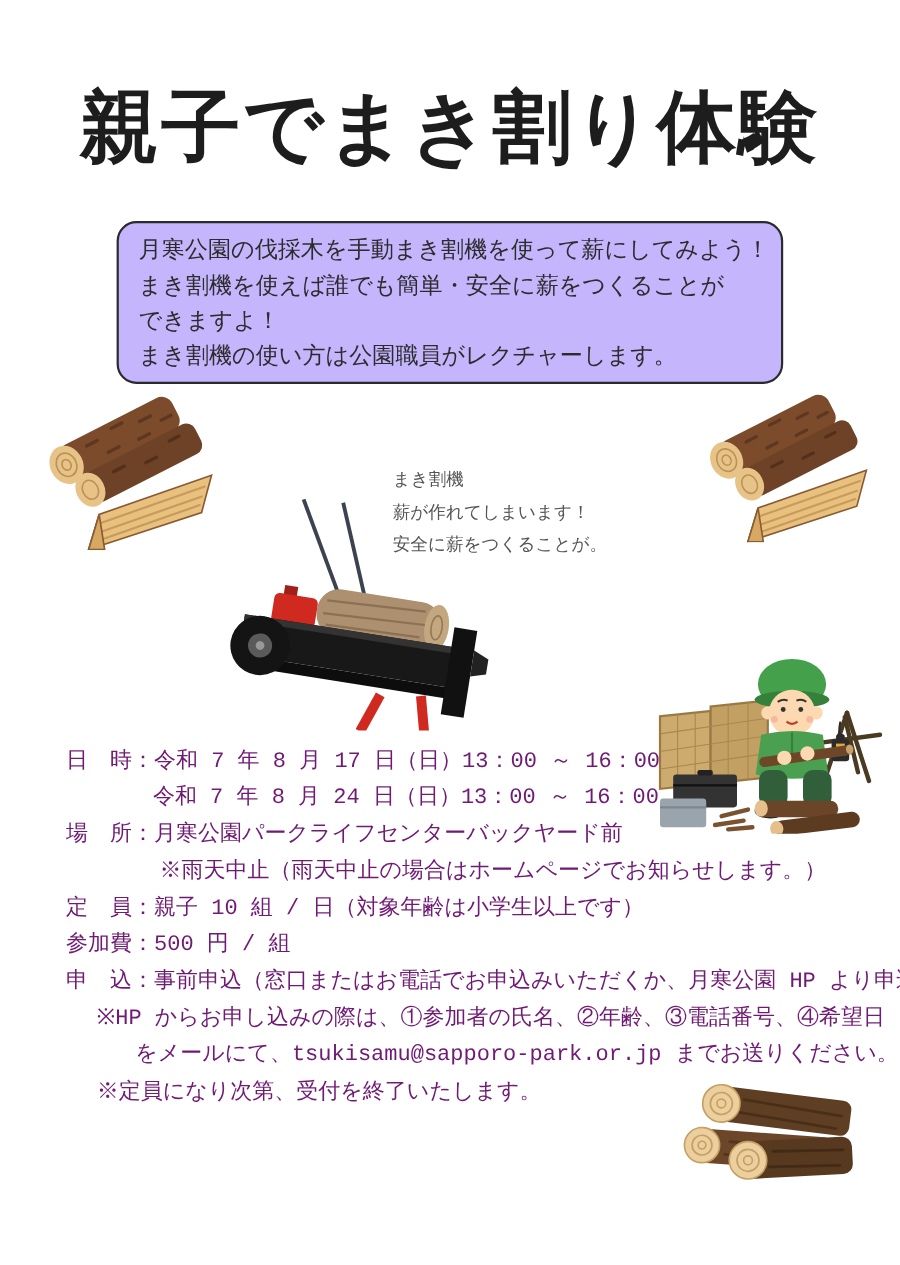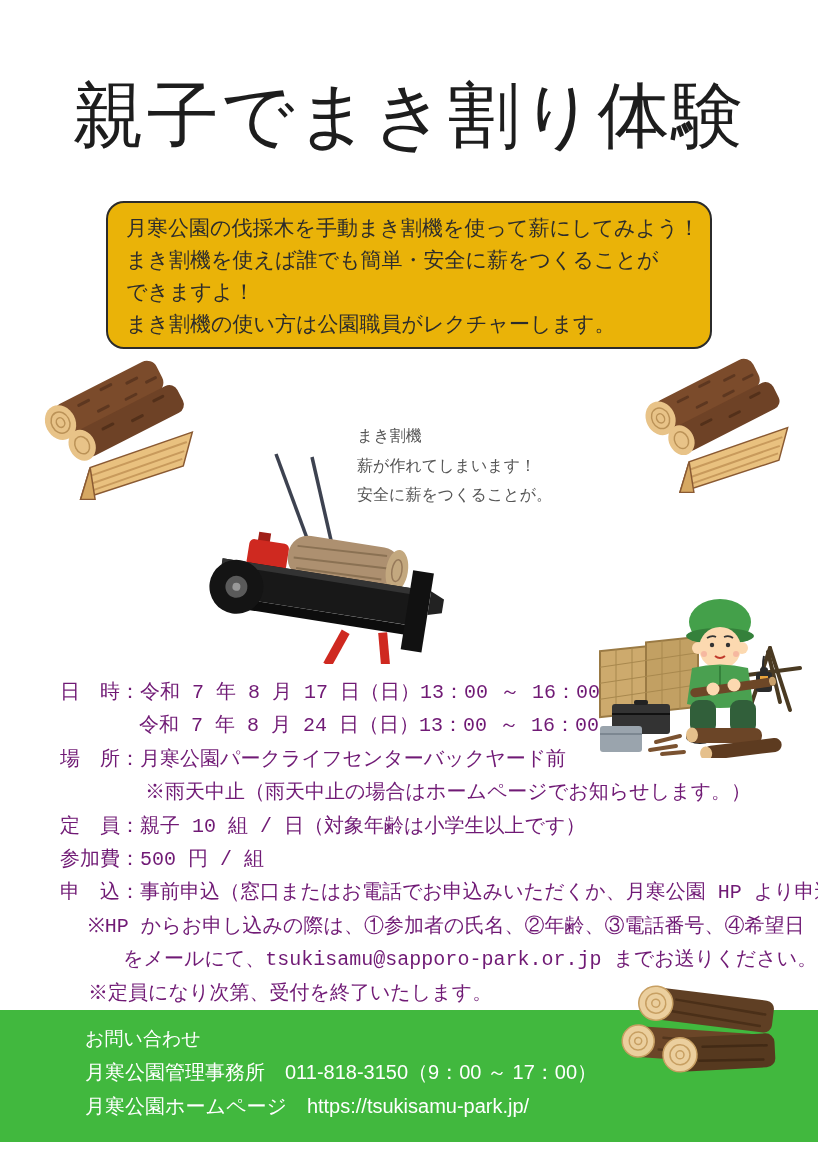--- a/index.html
+++ b/index.html
@@ -3,25 +3,25 @@
 <meta charset="utf-8">
 <style>
   html,body{margin:0;padding:0;}
   body{
     width:818px;height:1150px;background:#ffffff;position:relative;overflow:hidden;
     font-family:"Liberation Sans","DejaVu Sans",sans-serif;color:#2e2e2e;
   }
   .page{position:absolute;inset:0;}
   .title{
     position:absolute;top:68px;left:0;width:100%;margin:0;text-align:center;
-    font-size:72px;font-weight:400;letter-spacing:2px;color:#1d1d1d;white-space:nowrap;
+    font-size:72px;font-weight:700;letter-spacing:2px;color:#1d1d1d;white-space:nowrap;
   }
   .bubble{
     position:absolute;left:106px;top:201px;width:606px;height:148px;box-sizing:border-box;
-    border:2px solid #2b2b2b;border-radius:18px;padding:9px 18px;background:#eab308;
+    border:2px solid #2b2b2b;border-radius:18px;padding:9px 18px;background:#c4b5fd;
   }
   .bubble p{margin:0;font-size:21px;line-height:32px;color:#2c2c2c;white-space:nowrap;}
   .illu{position:absolute;}
   #fw-left{left:33px;top:360px;}
   #fw-right{left:631px;top:358px;}
   #machine{left:190px;top:446px;}
   #camper{left:592px;top:582px;}
   #logpile{left:615px;top:982px;z-index:3;}
   .machine-note{position:absolute;left:357px;top:423px;}
   .machine-note p{margin:0;font-size:16px;line-height:29.5px;color:#555;white-space:nowrap;font-family:Liberation Mono, monospace;}
@@ -229,28 +229,20 @@
     <div class="dl">場　所：月寒公園パークライフセンターバックヤード前</div>
     <div class="dl ind-rain">※雨天中止（雨天中止の場合はホームページでお知らせします。）</div>
     <div class="dl">定　員：親子 10 組 / 日（対象年齢は小学生以上です）</div>
     <div class="dl">参加費：500 円 / 組</div>
     <div class="dl">申　込：事前申込（窓口またはお電話でお申込みいただくか、月寒公園 HP より申込）</div>
     <div class="dl ind-note">※HP からお申し込みの際は、①参加者の氏名、②年齢、③電話番号、④希望日</div>
     <div class="dl ind-mail">をメールにて、tsukisamu@sapporo-park.or.jp までお送りください。</div>
     <div class="dl ind-note">※定員になり次第、受付を終了いたします。</div>
   </div>
 
-  <div class="footer">
-    <svg width="818" height="132" viewBox="0 0 818 132" style="position:absolute;left:0;top:0">
-      <rect x="0" y="0" width="818" height="132" fill="#41b83e"></rect>
-    </svg>
-    <p class="f-head">お問い合わせ</p>
-    <p class="f-office">月寒公園管理事務所　011-818-3150（9：00 ～ 17：00）</p>
-    <p class="f-home">月寒公園ホームページ　https://tsukisamu-park.jp/</p>
-  </div>
 
   <svg id="logpile" class="illu" width="162" height="100" viewBox="0 0 162 100">
     <g transform="rotate(7 80 30)">
       <rect x="38" y="10" width="120" height="32" rx="8" fill="#5f3f24"></rect>
       <g stroke="#4a2f18" stroke-width="2.5" stroke-linecap="round">
         <line x1="60" y1="20" x2="150" y2="24"></line>
           <line x1="56" y1="32" x2="146" y2="36"></line>
       </g>
       <circle cx="40" cy="26" r="17" fill="#ebcf9e" stroke="#c79f62" stroke-width="1.5"></circle>
       <circle cx="40" cy="26" r="10" fill="none" stroke="#c79f62" stroke-width="1.5"></circle>

